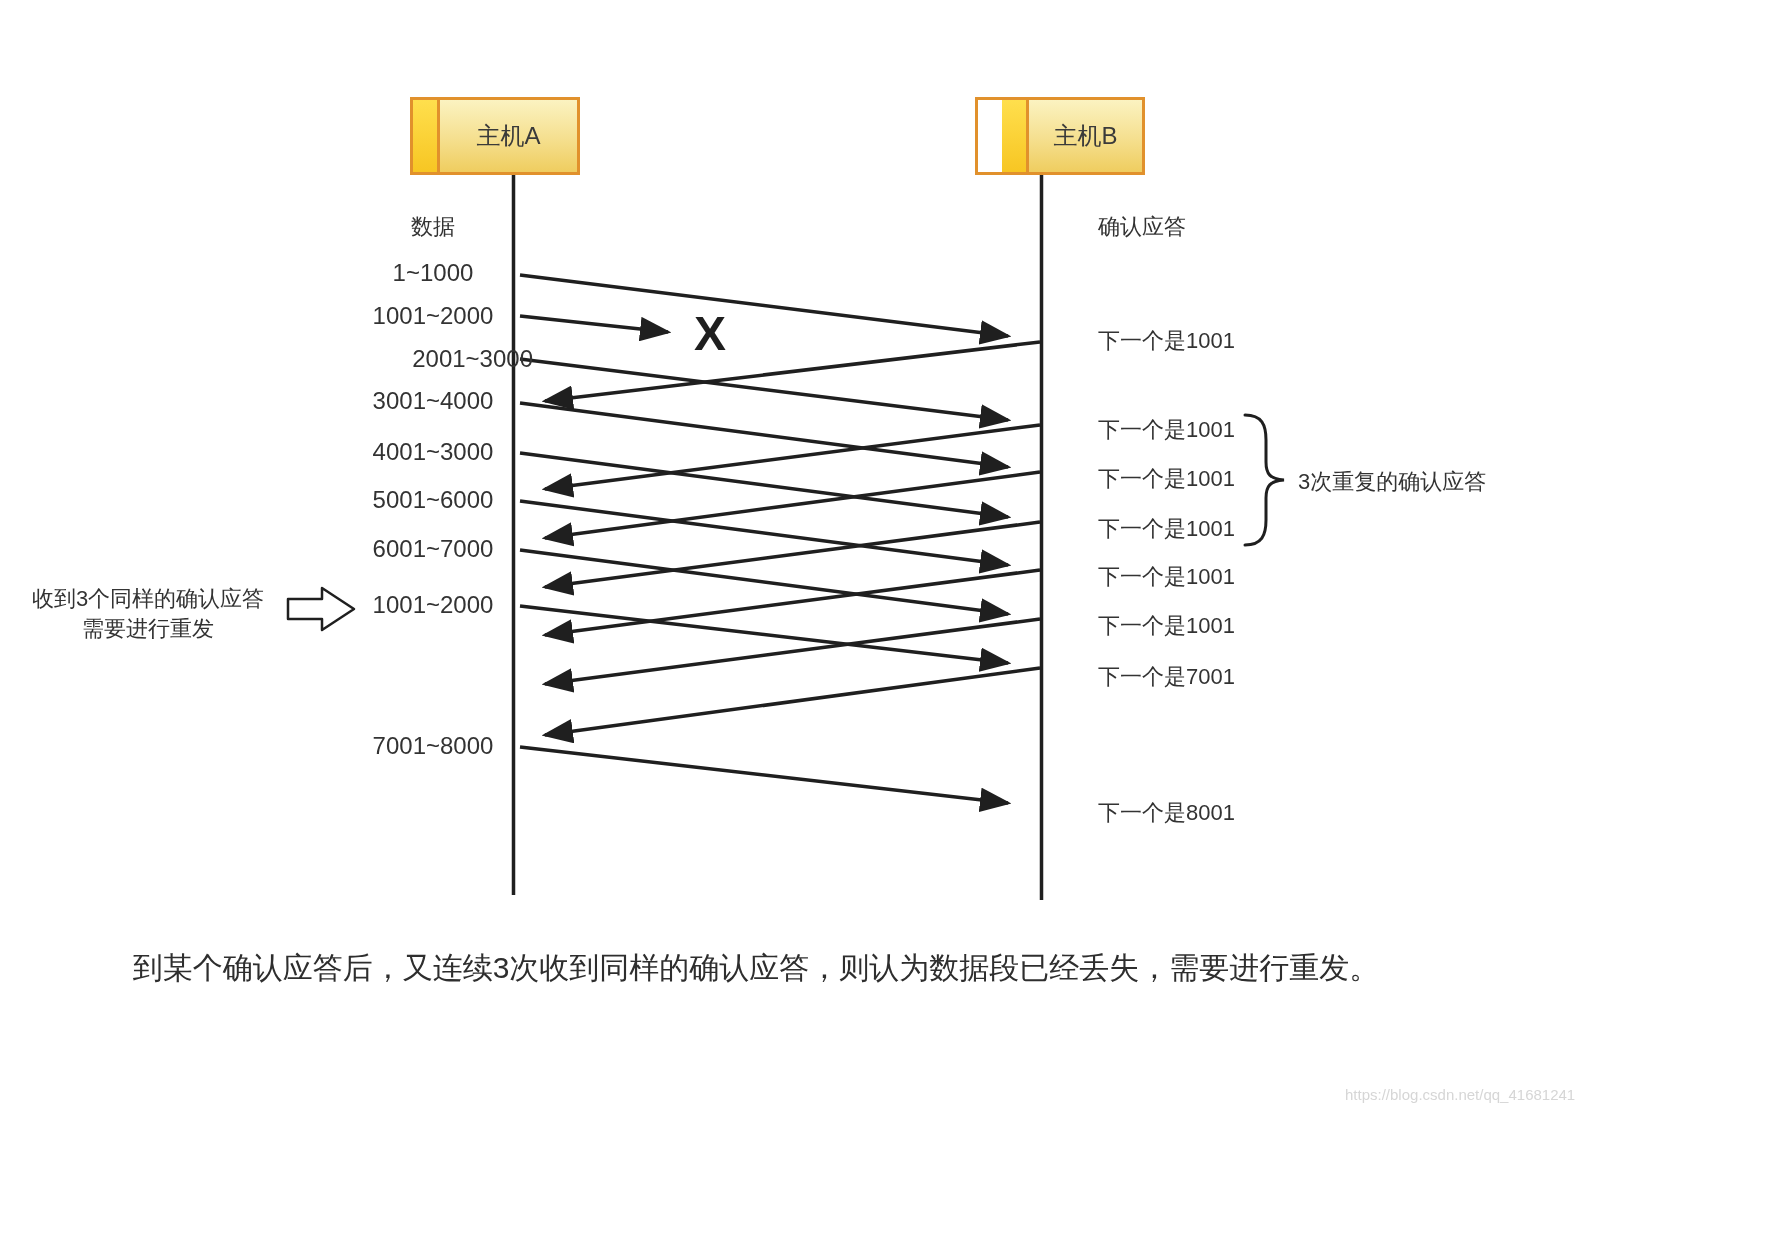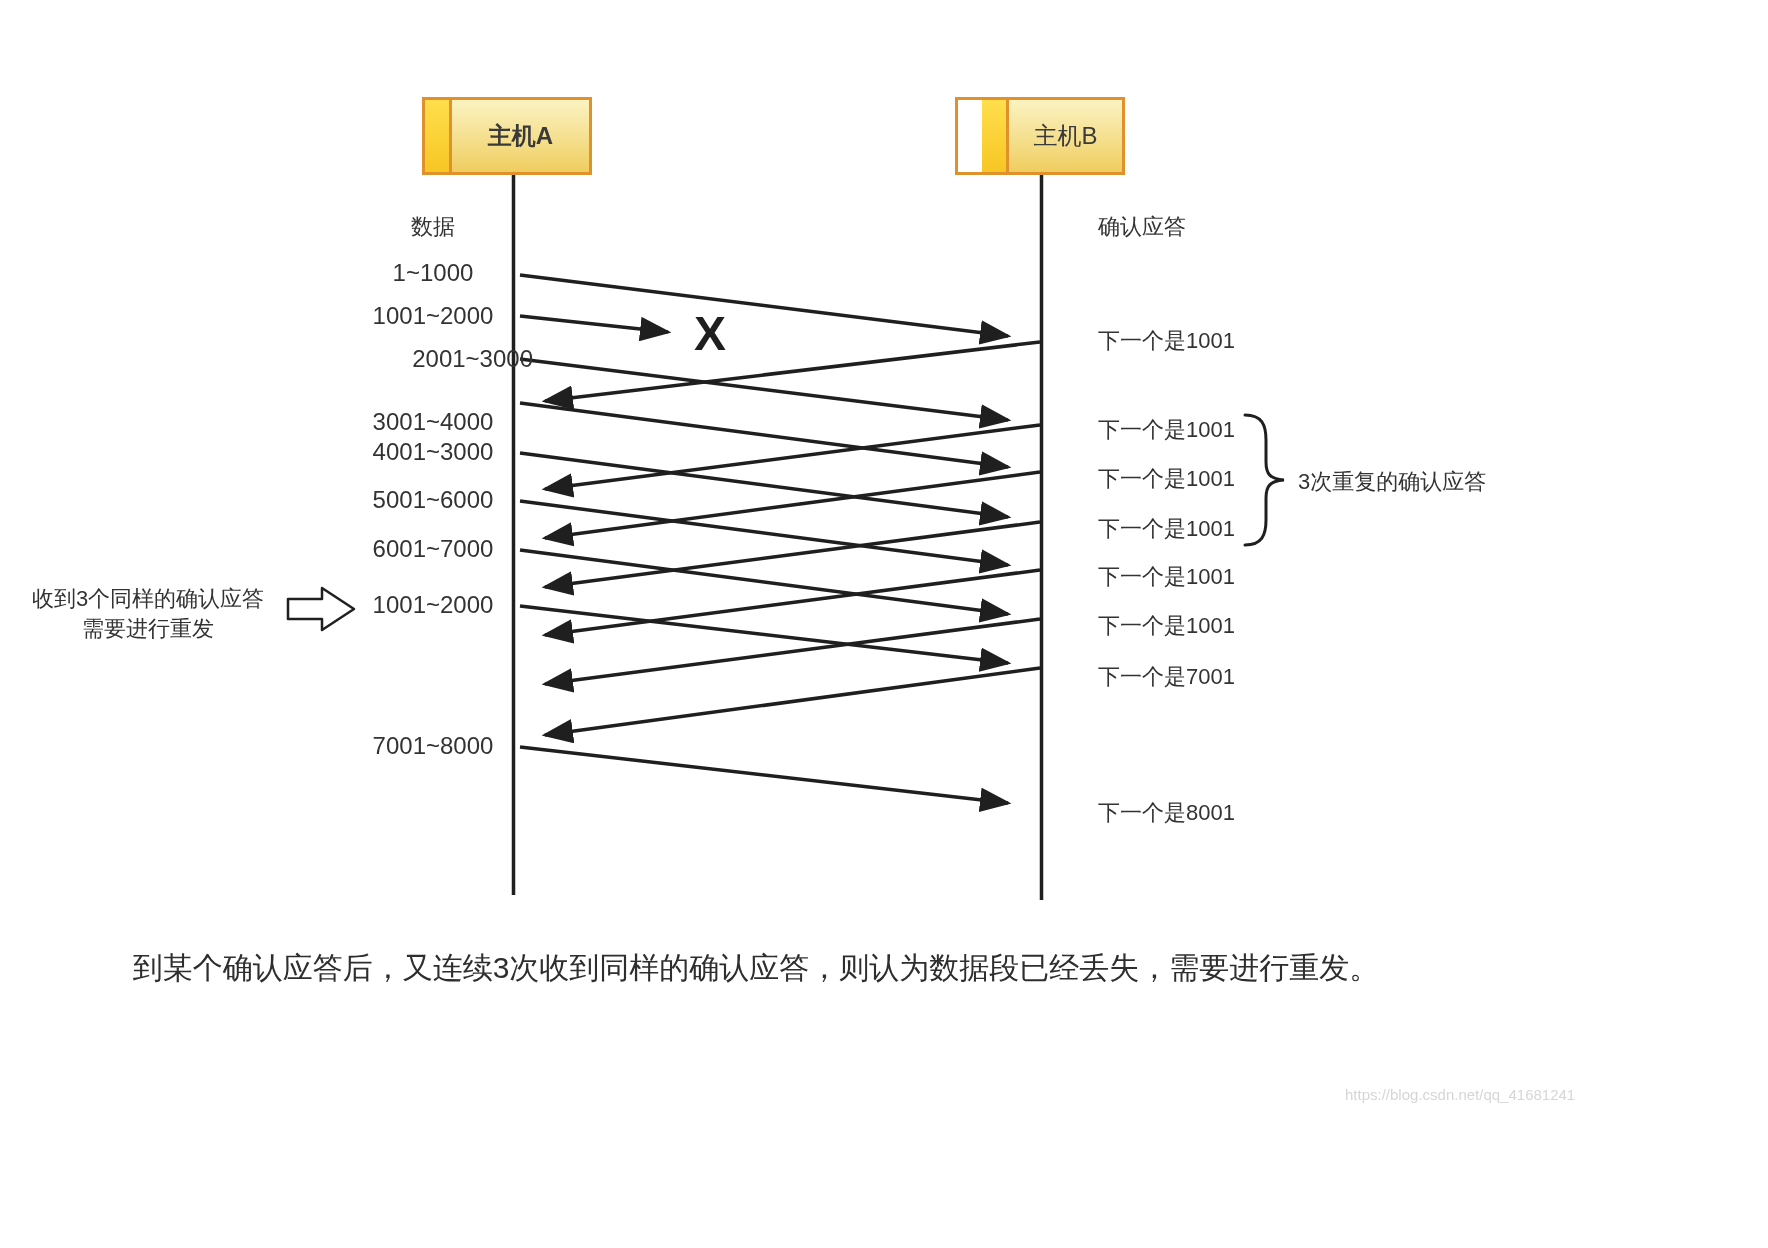--- a/index.html
+++ b/index.html
@@ -148,40 +148,40 @@
 
     <g>
       <polygon points="288,599 322,599 322,588 354,609 322,630 322,619 288,619" fill="#ffffff" stroke="#1f1f1f" stroke-width="2.5" stroke-linejoin="round"></polygon>
     </g>
 
     <g>
       <path d="M1245,415 C1262,415 1266,425 1266,440 L1266,462 C1266,474 1270,479 1284,480 C1270,481 1266,486 1266,498 L1266,520 C1266,535 1262,545 1245,545" fill="none" stroke="#1f1f1f" stroke-width="3" stroke-linecap="round"></path>
     </g>
   </svg>
 
-  <div class="host-box" style="left:422px;font-weight:bold;">
+  <div class="host-box" style="left:410px;">
     <div class="host-strip"></div>
     <div class="host-main">
       <span class="host-label">主机A</span>
     </div>
   </div>
-  <div class="host-box" style="left:955px;padding-left:24px;">
+  <div class="host-box" style="left:975px;padding-left:24px;">
     <div class="host-strip"></div>
     <div class="host-main">
       <span class="host-label">主机B</span>
     </div>
   </div>
 
   <div class="seg hdr" style="top:212px;">数据</div>
   <div class="ack hdr" style="top:212px;">确认应答</div>
 
   <div class="seg" style="top:259px;">1~1000</div>
   <div class="seg" style="top:302px;">1001~2000</div>
   <div class="seg" style="top:345px;text-align:right;">2001~3000</div>
-  <div class="seg" style="top:387px;margin-top:21px;">3001~4000</div>
+  <div class="seg" style="top:387px;">3001~4000</div>
   <div class="seg" style="top:438px;">4001~3000</div>
   <div class="seg" style="top:486px;">5001~6000</div>
   <div class="seg" style="top:535px;">6001~7000</div>
   <div class="seg" style="top:591px;">1001~2000</div>
   <div class="seg" style="top:732px;">7001~8000</div>
 
   <div class="ack" style="top:326px;">下一个是1001</div>
   <div class="ack" style="top:415px;">下一个是1001</div>
   <div class="ack" style="top:464px;">下一个是1001</div>
   <div class="ack" style="top:514px;">下一个是1001</div>

